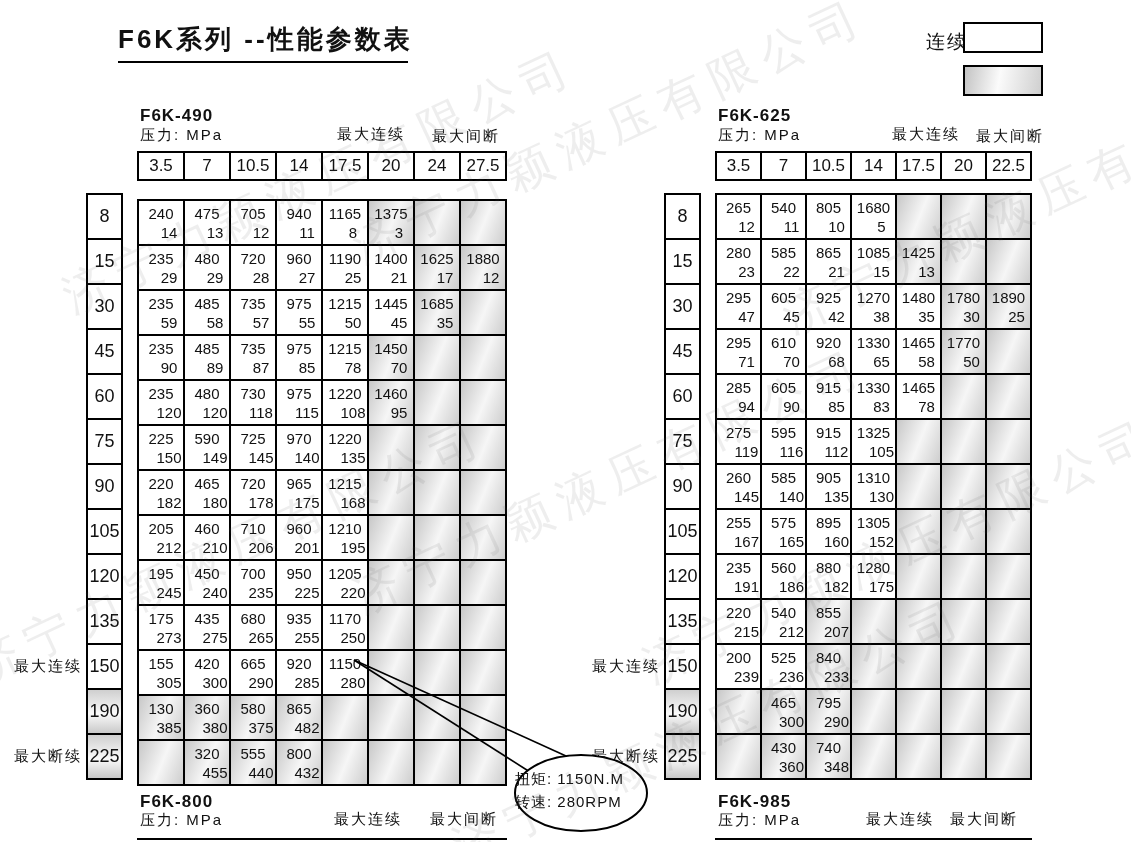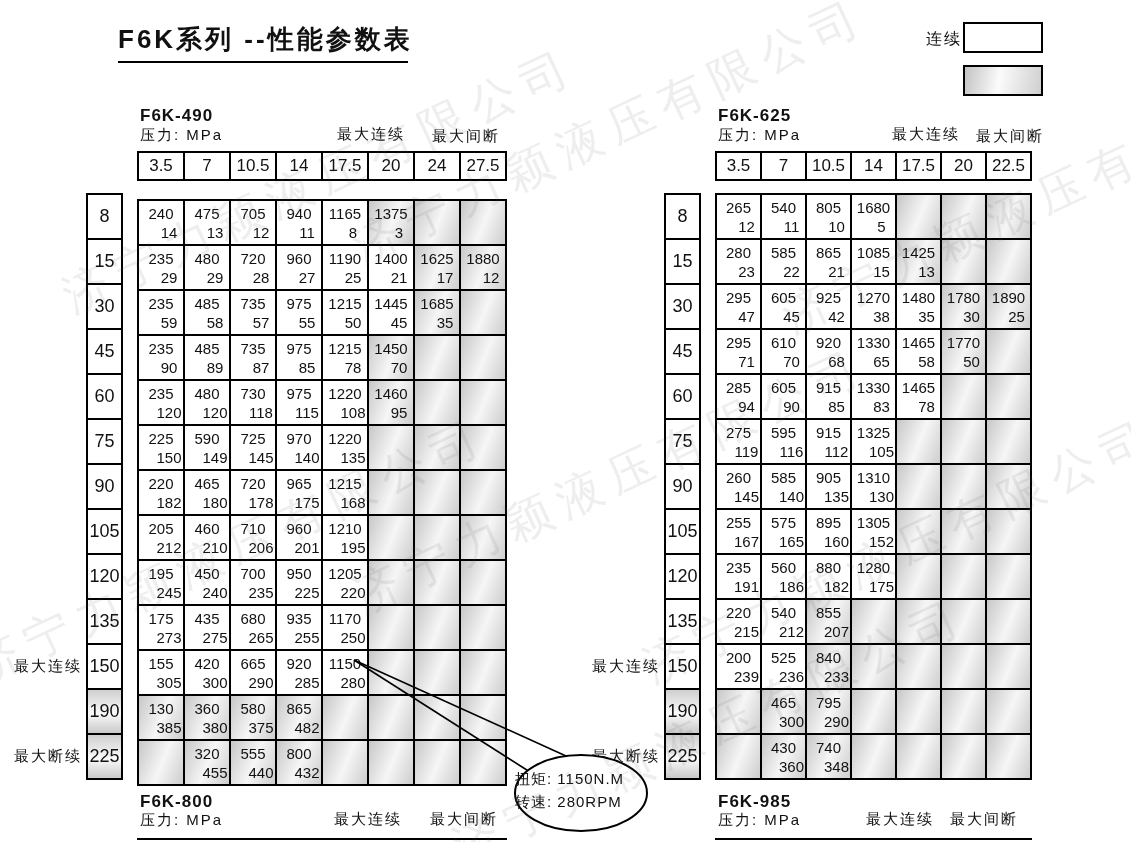--- a/index.html
+++ b/index.html
@@ -3,21 +3,21 @@
 <meta charset="utf-8">
 <style>
   html,body{margin:0;padding:0;background:#fff;}
   .page{position:relative;width:1131px;height:842px;background:#fff;overflow:hidden;
         font-family:"Liberation Sans","DejaVu Sans",sans-serif;color:#111;}
   .abs{position:absolute;}
   
   .title{font-size:26px;font-weight:bold;letter-spacing:3px;white-space:nowrap;}
   .title-underline{background:#000;height:2px;}
   
-  .legend-label{font-size:16px;letter-spacing:2px;}
+  .legend-label{font-size:19px;letter-spacing:2px;}
   .legend-box{width:80px;height:31px;border:2px solid #000;box-sizing:border-box;background:#fff;}
   .legend-box.gray{background:linear-gradient(100deg,#c3c3c3 0%,#fbfbfb 45%,#cfcfcf 100%);}
   
   .tname{font-size:17px;font-weight:bold;letter-spacing:1px;}
   .tlabel{font-size:15px;letter-spacing:2px;white-space:nowrap;}
   
   .blackgrid{display:grid;background:#000;gap:2px;padding:2px;}
   .hcell{background:#fff;display:flex;align-items:center;justify-content:center;
          font-size:17px;}
   .cell{background:#fff;display:flex;flex-direction:column;align-items:center;

